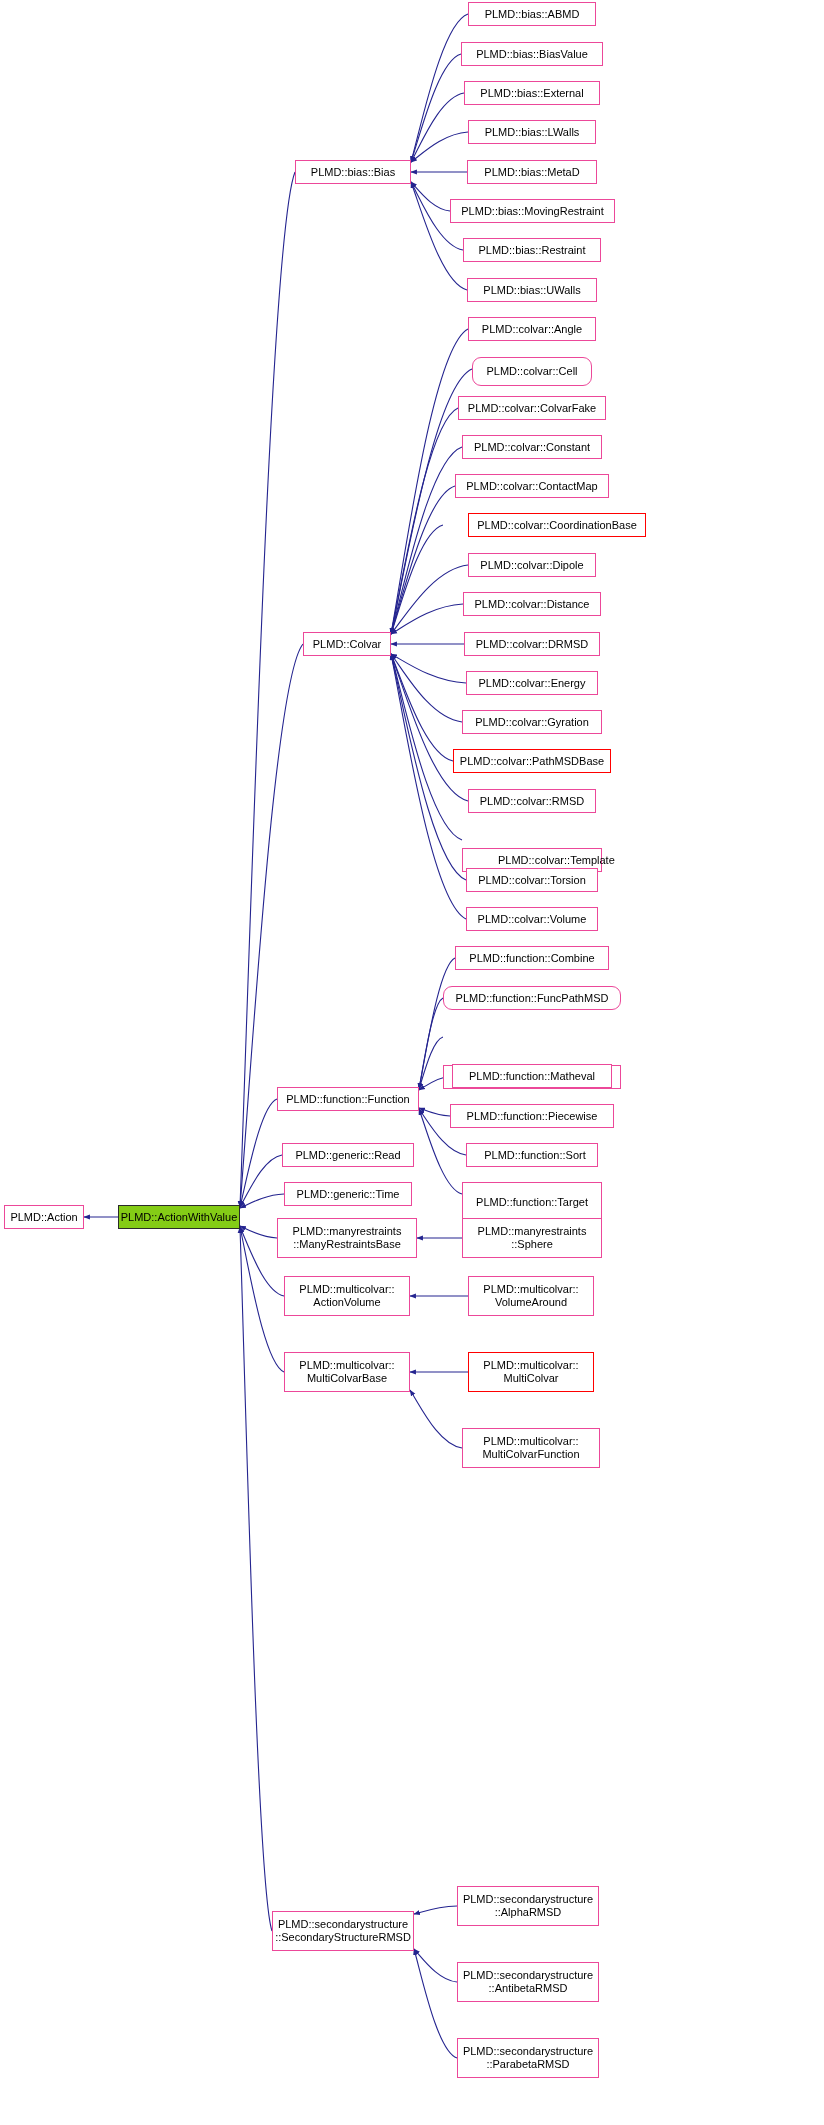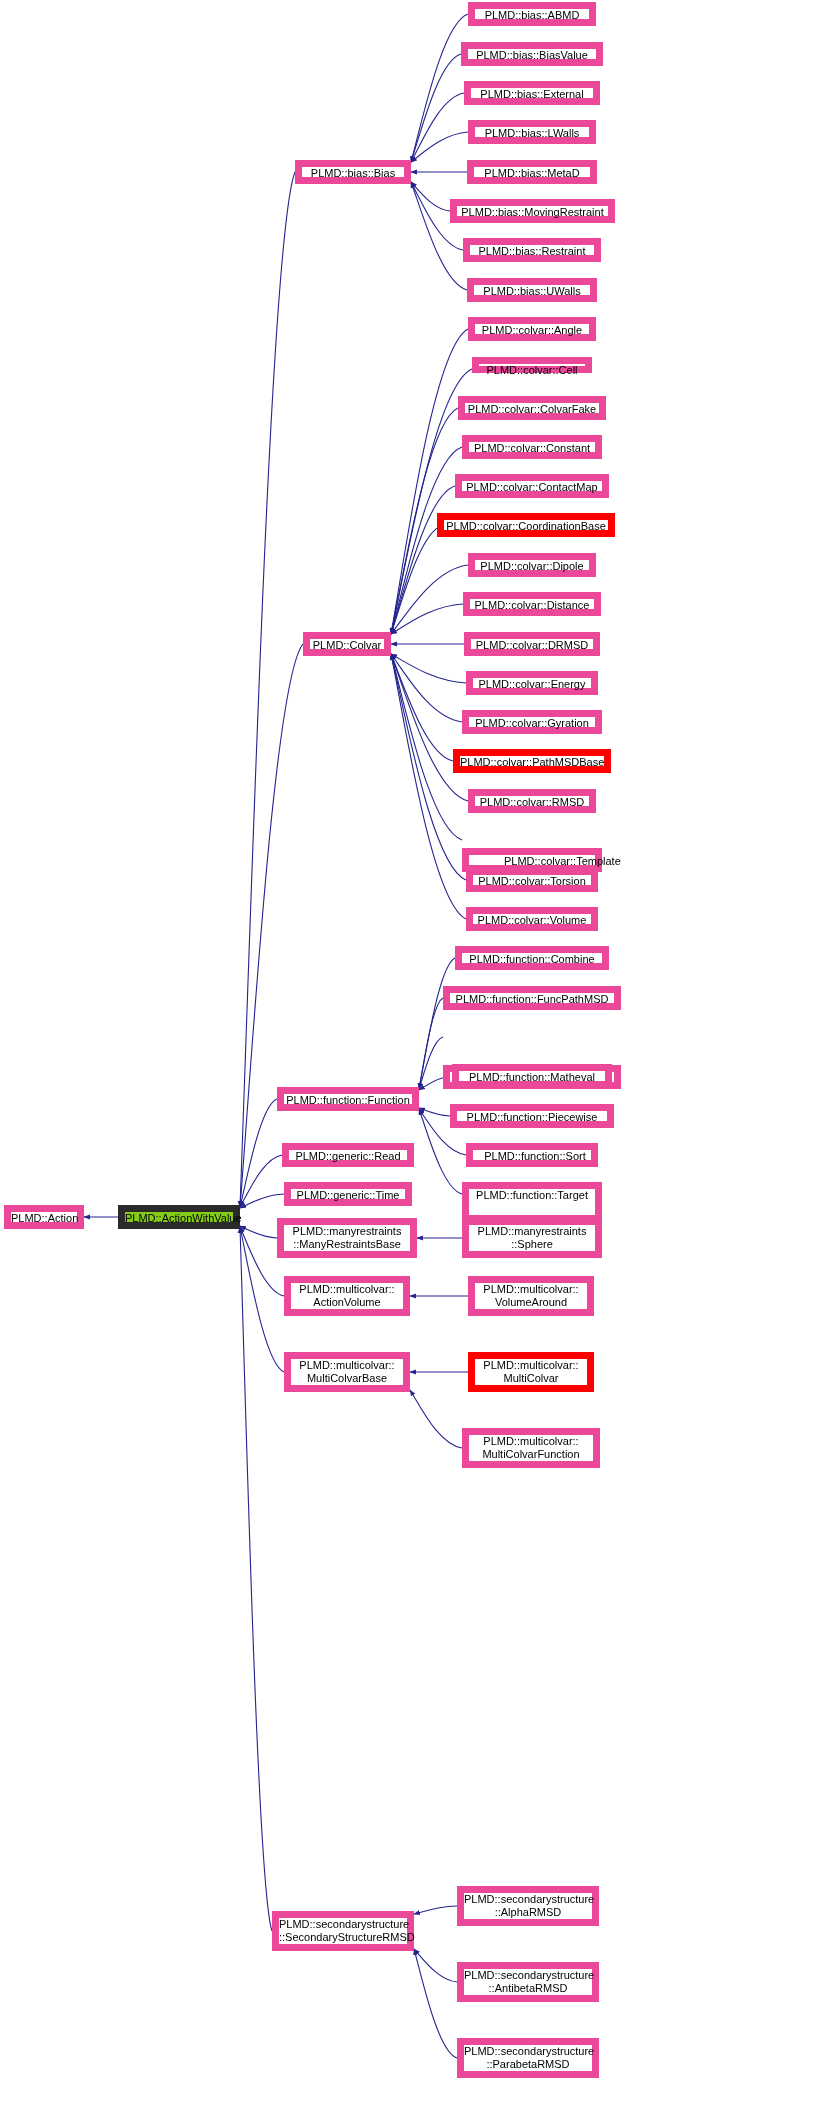--- a/index.html
+++ b/index.html
@@ -20,24 +20,25 @@
     left: 0;
     top: 0;
     width: 824px;
     height: 2125px;
     pointer-events: none;
   }
   .node {
     position: absolute;
     box-sizing: border-box;
     display: flex;
+    align-items: center;
     justify-content: center;
     text-align: center;
     background: #ffffff;
-    border: 7px solid #ec4899;
+    border: 1px solid #ec4899;
     color: #000000;
     font-size: 11px;
     line-height: 13px;
     letter-spacing: 0px;
     white-space: pre-line;
     z-index: 2;
   }
   .node.red {
     border-color: #ff0000;
   }
@@ -118,38 +119,38 @@
       <div class="node" style="left: 468px; top: 2px; width: 128px; height: 24px;"><span class="node-label">PLMD::bias::ABMD</span></div>
       <div class="node" style="left: 461px; top: 42px; width: 142px; height: 24px;"><span class="node-label">PLMD::bias::BiasValue</span></div>
       <div class="node" style="left: 464px; top: 81px; width: 136px; height: 24px;"><span class="node-label">PLMD::bias::External</span></div>
       <div class="node" style="left: 468px; top: 120px; width: 128px; height: 24px;"><span class="node-label">PLMD::bias::LWalls</span></div>
       <div class="node" style="left: 467px; top: 160px; width: 130px; height: 24px;"><span class="node-label">PLMD::bias::MetaD</span></div>
       <div class="node" style="left: 450px; top: 199px; width: 165px; height: 24px;"><span class="node-label">PLMD::bias::MovingRestraint</span></div>
       <div class="node" style="left: 463px; top: 238px; width: 138px; height: 24px;"><span class="node-label">PLMD::bias::Restraint</span></div>
       <div class="node" style="left: 467px; top: 278px; width: 130px; height: 24px;"><span class="node-label">PLMD::bias::UWalls</span></div>
       <div class="node" style="left: 303px; top: 632px; width: 88px; height: 24px;"><span class="node-label">PLMD::Colvar</span></div>
       <div class="node" style="left: 468px; top: 317px; width: 128px; height: 24px;"><span class="node-label">PLMD::colvar::Angle</span></div>
-      <div class="node" style="left: 472px; top: 357px; width: 120px; height: 16px;"><span class="node-label">PLMD::colvar::Cell</span></div>
+      <div class="node" style="left: 472px; top: 357px; width: 120px; height: 29px; border-radius: 9px;"><span class="node-label">PLMD::colvar::Cell</span></div>
       <div class="node" style="left: 458px; top: 396px; width: 148px; height: 24px;"><span class="node-label">PLMD::colvar::ColvarFake</span></div>
       <div class="node" style="left: 462px; top: 435px; width: 140px; height: 24px;"><span class="node-label">PLMD::colvar::Constant</span></div>
       <div class="node" style="left: 455px; top: 474px; width: 154px; height: 24px;"><span class="node-label">PLMD::colvar::ContactMap</span></div>
-      <div class="node red" style="left: 437px; top: 513px; width: 178px; height: 24px;"><span class="node-label">PLMD::colvar::CoordinationBase</span></div>
+      <div class="node red" style="left: 468px; top: 513px; width: 178px; height: 24px;"><span class="node-label">PLMD::colvar::CoordinationBase</span></div>
       <div class="node" style="left: 468px; top: 553px; width: 128px; height: 24px;"><span class="node-label">PLMD::colvar::Dipole</span></div>
       <div class="node" style="left: 463px; top: 592px; width: 138px; height: 24px;"><span class="node-label">PLMD::colvar::Distance</span></div>
       <div class="node" style="left: 464px; top: 632px; width: 136px; height: 24px;"><span class="node-label">PLMD::colvar::DRMSD</span></div>
       <div class="node" style="left: 466px; top: 671px; width: 132px; height: 24px;"><span class="node-label">PLMD::colvar::Energy</span></div>
       <div class="node" style="left: 462px; top: 710px; width: 140px; height: 24px;"><span class="node-label">PLMD::colvar::Gyration</span></div>
       <div class="node red" style="left: 453px; top: 749px; width: 158px; height: 24px;"><span class="node-label">PLMD::colvar::PathMSDBase</span></div>
       <div class="node" style="left: 468px; top: 789px; width: 128px; height: 24px;"><span class="node-label">PLMD::colvar::RMSD</span></div>
       <div class="node" style="left: 462px; top: 848px; width: 140px; height: 24px; padding-left: 35px;"><span class="node-label">PLMD::colvar::Template</span></div>
       <div class="node" style="left: 466px; top: 868px; width: 132px; height: 24px;"><span class="node-label">PLMD::colvar::Torsion</span></div>
       <div class="node" style="left: 466px; top: 907px; width: 132px; height: 24px;"><span class="node-label">PLMD::colvar::Volume</span></div>
       <div class="node" style="left: 277px; top: 1087px; width: 142px; height: 24px;"><span class="node-label">PLMD::function::Function</span></div>
       <div class="node" style="left: 455px; top: 946px; width: 154px; height: 24px;"><span class="node-label">PLMD::function::Combine</span></div>
-      <div class="node" style="left: 443px; top: 986px; width: 178px; height: 24px;"><span class="node-label">PLMD::function::FuncPathMSD</span></div>
+      <div class="node" style="left: 443px; top: 986px; width: 178px; height: 24px; border-radius: 9px;"><span class="node-label">PLMD::function::FuncPathMSD</span></div>
       <div class="node" style="left: 443px; top: 1025px; width: 178px; height: 24px; margin-top: 40px;"><span class="node-label">PLMD::function::FuncSumHills</span></div>
       <div class="node" style="left: 452px; top: 1064px; width: 160px; height: 24px;"><span class="node-label">PLMD::function::Matheval</span></div>
       <div class="node" style="left: 450px; top: 1104px; width: 164px; height: 24px;"><span class="node-label">PLMD::function::Piecewise</span></div>
       <div class="node" style="left: 466px; top: 1143px; width: 132px; height: 24px; padding-left: 6px;"><span class="node-label">PLMD::function::Sort</span></div>
       <div class="node" style="left: 462px; top: 1182px; width: 140px; height: 40px;"><span class="node-label">PLMD::function::Target</span></div>
       <div class="node" style="left: 282px; top: 1143px; width: 132px; height: 24px;"><span class="node-label">PLMD::generic::Read</span></div>
       <div class="node" style="left: 284px; top: 1182px; width: 128px; height: 24px;"><span class="node-label">PLMD::generic::Time</span></div>
       <div class="node" style="left: 277px; top: 1218px; width: 140px; height: 40px;"><span class="node-label">PLMD::manyrestraints
 ::ManyRestraintsBase</span></div>
       <div class="node" style="left: 462px; top: 1218px; width: 140px; height: 40px;"><span class="node-label">PLMD::manyrestraints

